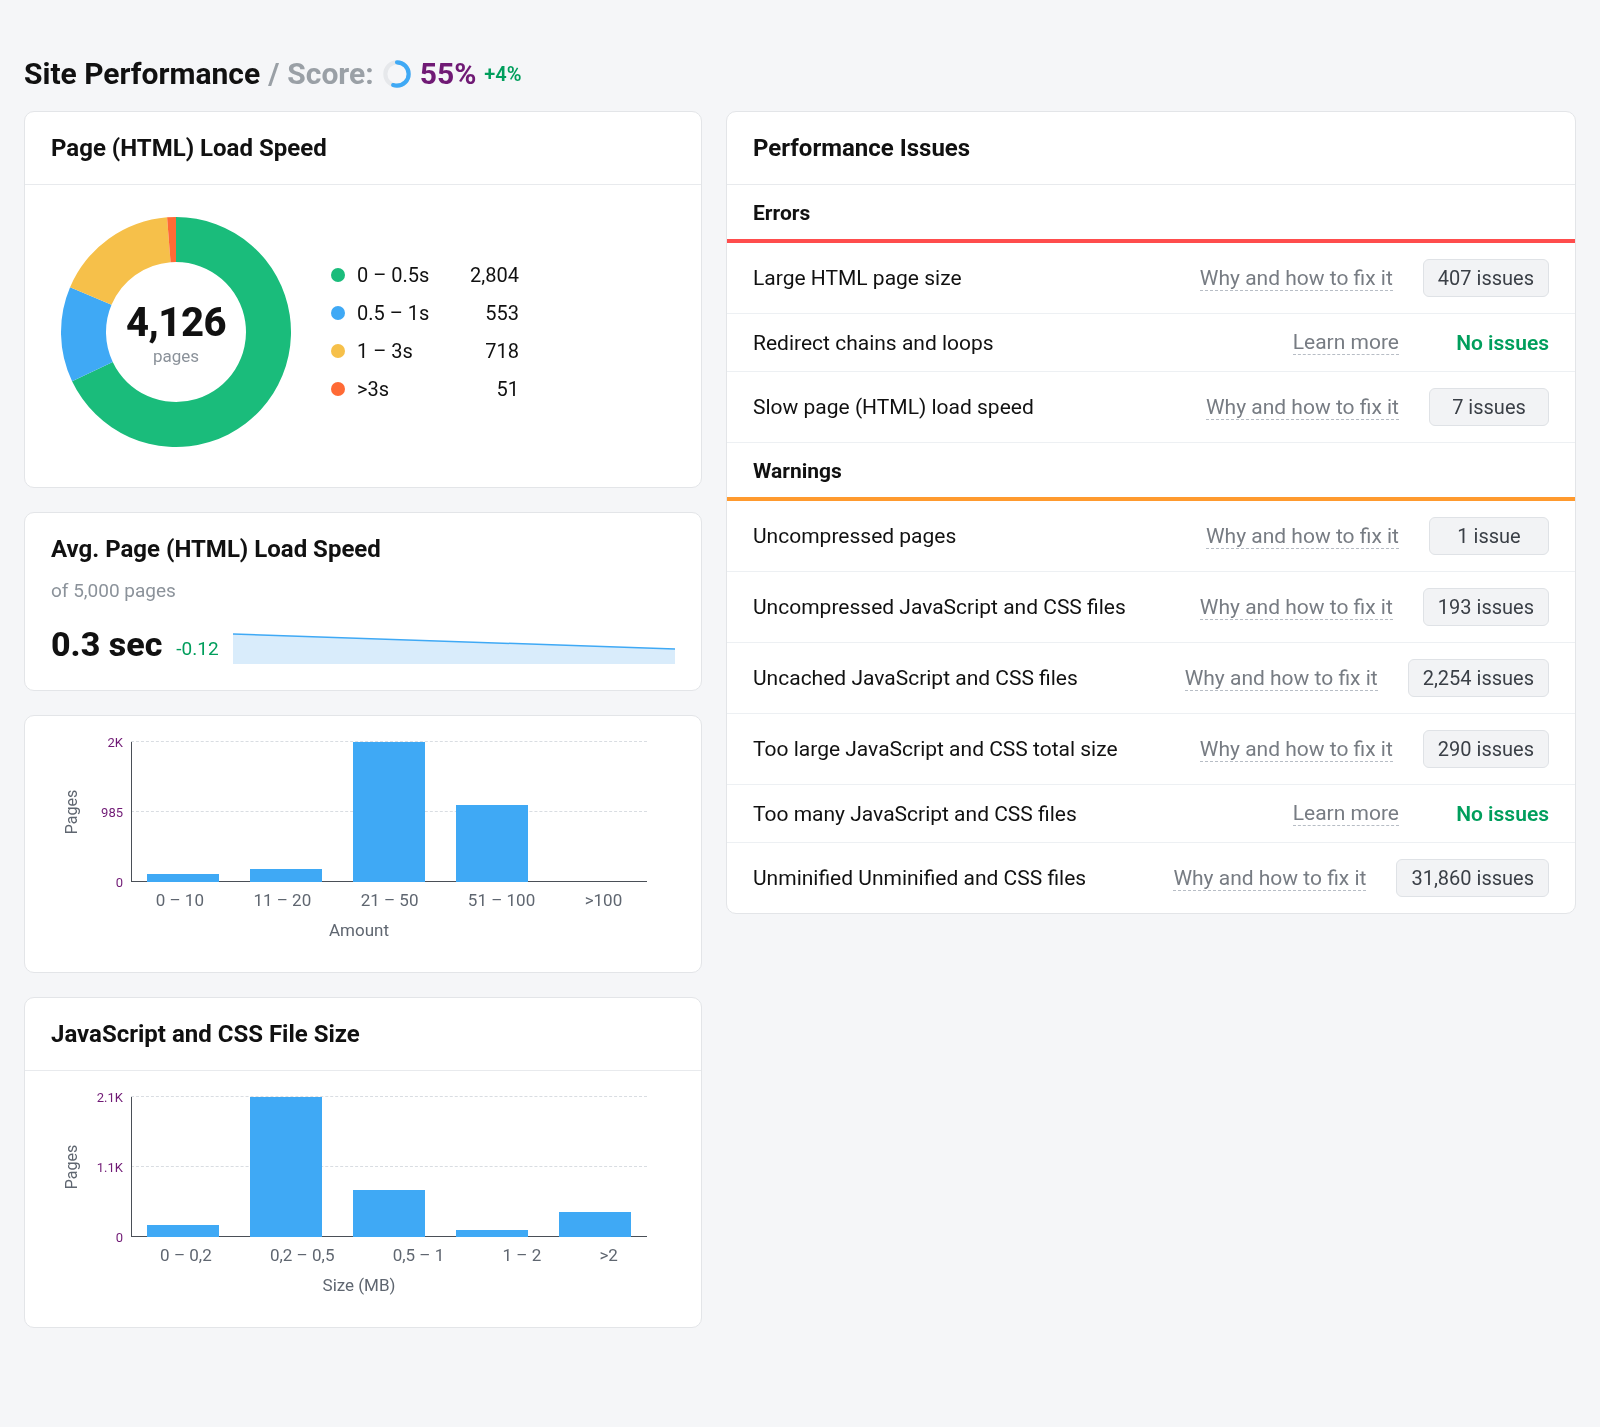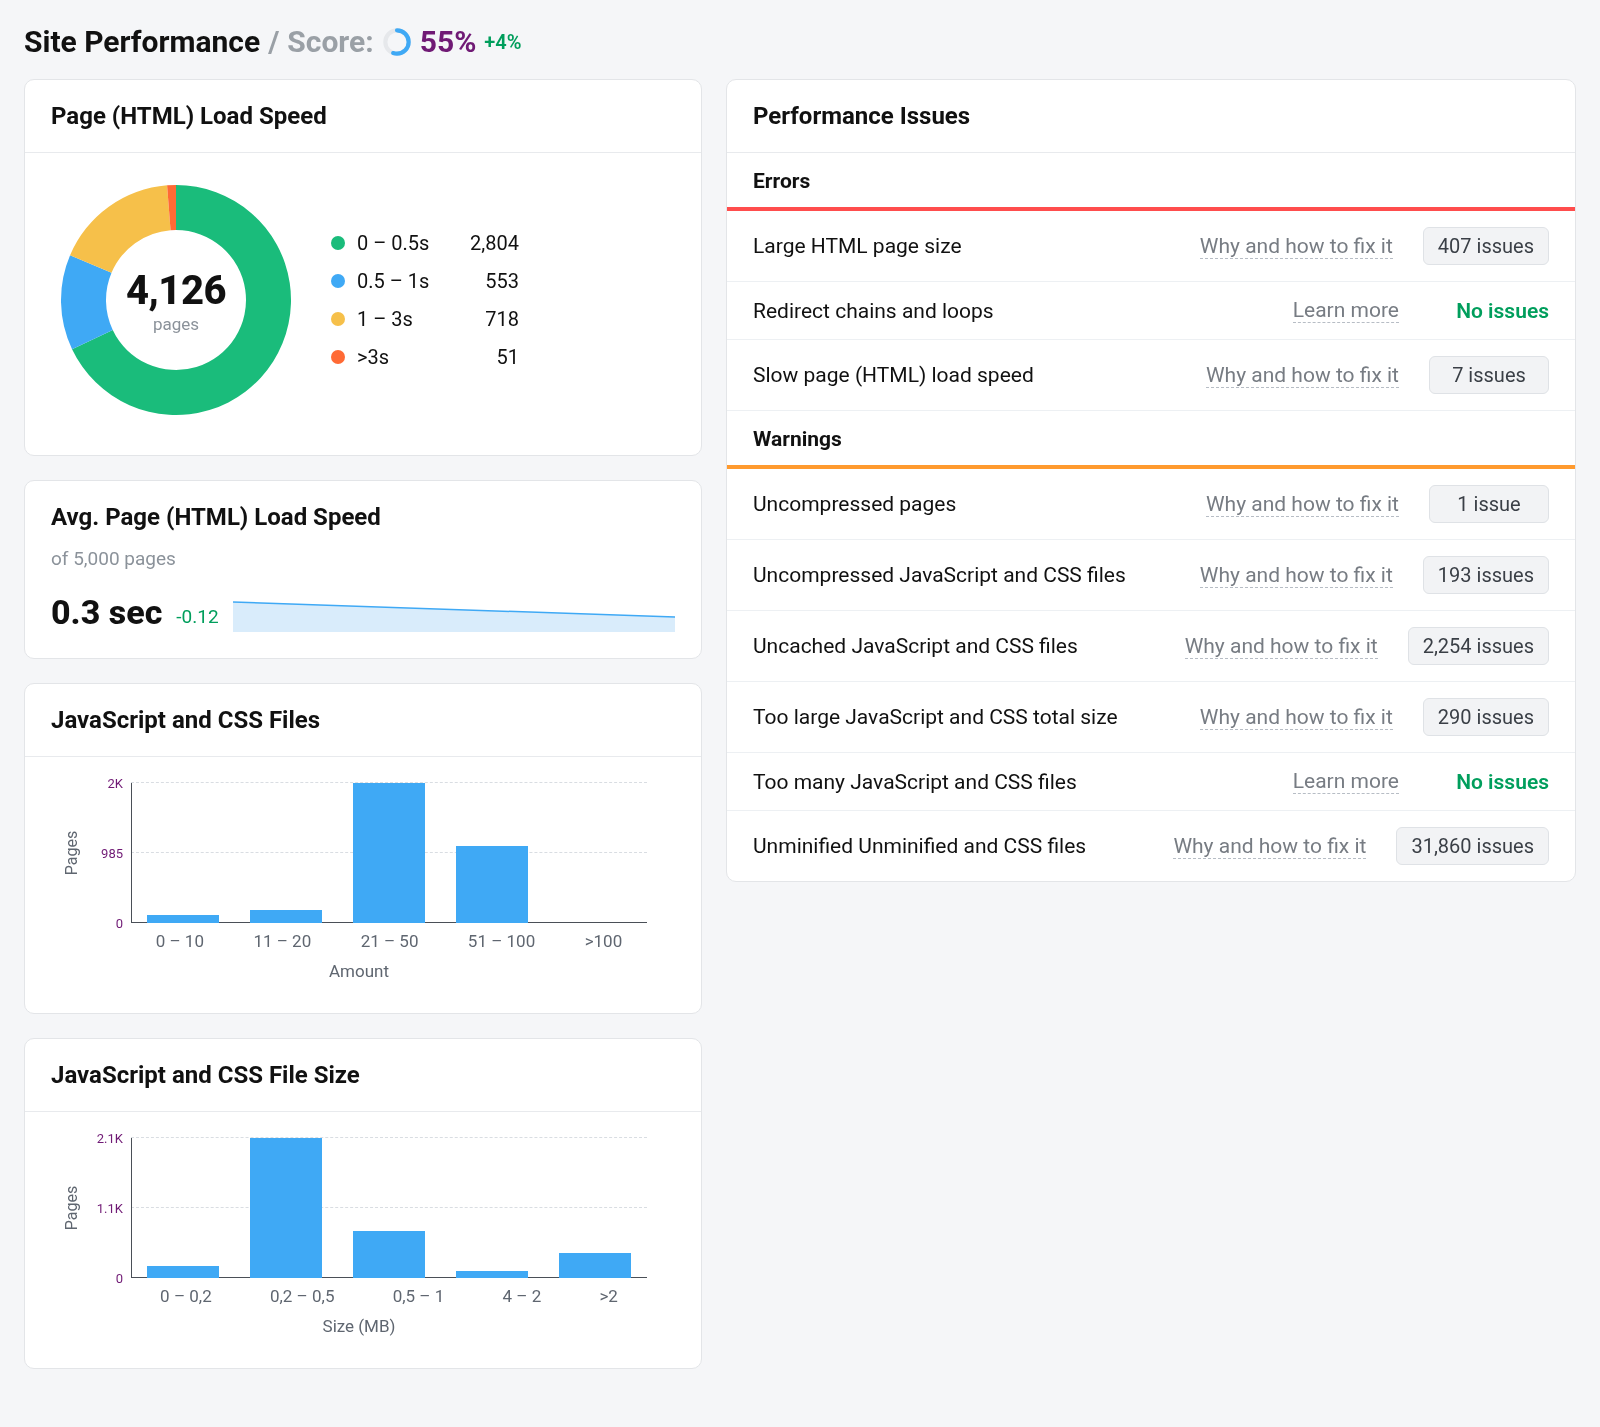--- a/index.html
+++ b/index.html
@@ -10,20 +10,21 @@
     padding: 24px;
     width: 1600px;
   }
   .header {
     display: flex;
     align-items: center;
     gap: 8px;
     margin-bottom: 20px;
     font-size: 30px;
     font-weight: 700;
+    margin-top: 32px;
   }
   .header .sep { color: #9aa0a6; font-weight: 700; }
   .header .score-label { color: #9aa0a6; font-weight: 700; }
   .header .donut-mini { width: 30px; height: 30px; }
   .header .score-pct { color: #701a75; font-weight: 700; }
   .header .delta { color: #009e5c; font-size: 20px; font-weight: 600; }
   .layout {
     display: flex;
     gap: 24px;
     align-items: flex-start;
@@ -175,21 +176,20 @@
             <svg viewBox="0 0 300 40" preserveAspectRatio="none">
               <path d="M0,10 L300,25 L300,40 L0,40 Z" fill="#d9ecfb"></path>
               <path d="M0,10 L300,25" fill="none" stroke="#3fa9f5" stroke-width="1.5"></path>
             </svg>
           </div>
         </div>
       </div>
     </div>
 
     <div class="card">
-      <div class="card-header">JavaScript and CSS Files</div>
       <div class="card-body tight">
         <div class="bar-area">
           <div class="bar-plot" id="bar1-plot">
             <div class="y-label">Pages</div>
           <div class="y-ticks">
                 <div class="y-tick" style="bottom: 100%;">2K</div>
                 <div class="y-tick" style="bottom: 50%;">985</div>
                 <div class="y-tick" style="bottom: 0%;">0</div>
               </div>
               <div class="bar-grid" style="bottom: 100%;"></div>
@@ -236,21 +236,21 @@
                 <div class="bar" style="height: 100%;"></div>
                 <div class="bar" style="height: 33.3333%;"></div>
                 <div class="bar" style="height: 5.2381%;"></div>
                 <div class="bar" style="height: 18.0952%;"></div>
               </div>
             </div>
           <div class="x-ticks" id="bar2-x">
               <span>0 – 0,2</span>
               <span>0,2 – 0,5</span>
               <span>0,5 – 1</span>
-              <span>4 – 2</span>
+              <span>1 – 2</span>
               <span>&gt;2</span>
             </div>
           <div class="x-label">Size (MB)</div>
         </div>
       </div>
     </div>
   </div>
 
   <div class="col-right">
     <div class="card issues-card">

